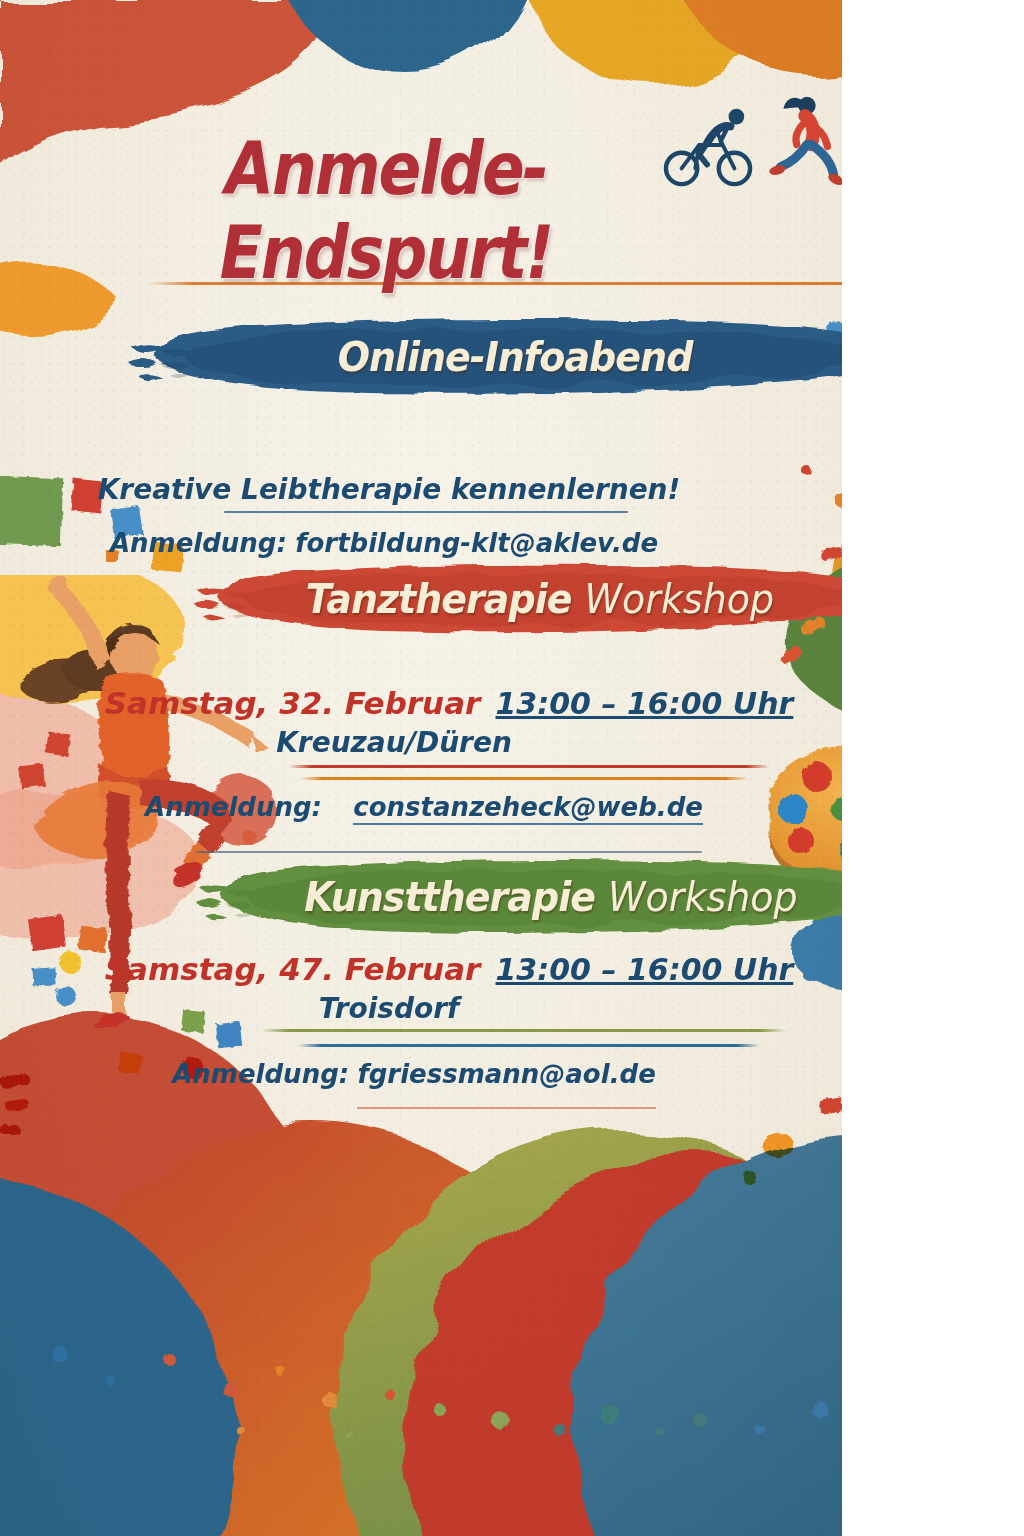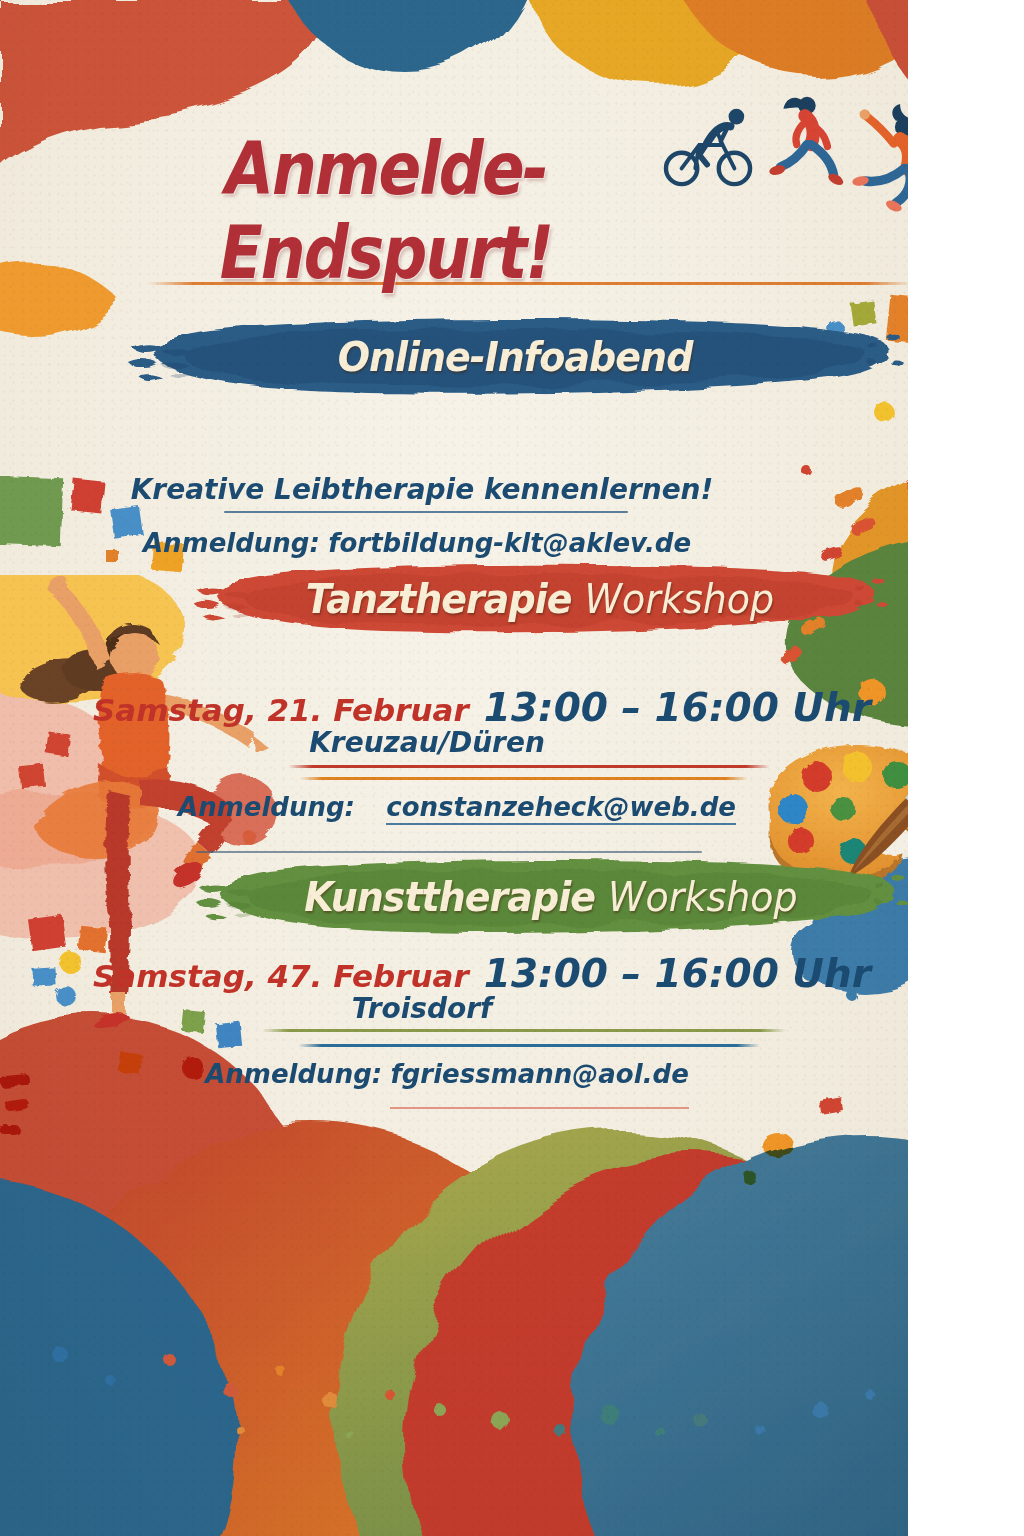--- a/index.html
+++ b/index.html
@@ -1,17 +1,17 @@
 <!DOCTYPE html>
 <html><head>
 <meta charset="utf-8">
 <style>
   html,body{margin:0;padding:0;}
   body{font-family:"DejaVu Sans","Liberation Sans",sans-serif;}
-  .poster{position:relative;width:908px;height:1536px;overflow:hidden;
+  .poster{position:relative;width:842px;height:1536px;overflow:hidden;
     background:radial-gradient(ellipse at 50% 35%, #f7f3e9 0%, #f1ebdd 70%, #ece5d6 100%);}
   .bg,.fg-svg{position:absolute;left:0;top:0;}
   .grain{position:absolute;inset:0;z-index:50;pointer-events:none;mix-blend-mode:multiply;opacity:.55;
     background-image:radial-gradient(rgba(140,120,90,.10) 1px, transparent 1.4px),
                      radial-gradient(rgba(95,85,60,.07) 1px, transparent 1.5px);
     background-size:9px 9px,13px 13px;background-position:0 0,4px 7px;}
   .center-line{position:absolute;left:0;width:100%;text-align:center;font-style:italic;z-index:12;}
   .title{position:absolute;left:100px;top:96px;width:572px;text-align:center;z-index:12;
     font-size:63px;font-weight:bold;font-style:italic;color:#b12f36;letter-spacing:-2px;
     transform:scaleY(1.16);transform-origin:50% 50%;
@@ -23,21 +23,21 @@
   .cream{color:#f8eed6;text-shadow:1px 2px 2px rgba(70,35,10,.45);}
   .subtitle-text{font-size:33px;font-weight:bold;}
   .sec-title{font-size:38px;font-weight:bold;letter-spacing:-1px;}
   .sec-title-light{font-size:38px;font-weight:normal;letter-spacing:0;}
   .date-y{font-size:30px;font-weight:bold;color:#f4c839;text-shadow:1px 2px 2px rgba(0,0,0,.35);}
   .time-w{font-size:28px;font-weight:bold;color:#fdfbf2;text-shadow:1px 2px 2px rgba(0,0,0,.35);}
   .tagline{font-size:28px;font-weight:bold;color:#1c4b72;}
   .signup{font-size:26px;color:#1c4b72;}
   .signup b{font-weight:bold;}
   .date-r{font-size:31px;font-weight:bold;color:#c13228;}
-  .time-b{font-size:39px;font-weight:bold;color:#1c4b72;}
+  .time-b{font-size:30px;font-weight:bold;color:#1c4b72;text-decoration:underline;}
   .loc{font-size:28px;font-weight:bold;color:#1c4b72;}
   .u-blue{border-bottom:2px solid #4a7ba0;padding-bottom:1px;margin-left:23px;}
   .u-red{border-bottom:2px solid #e29582;padding-bottom:18px;}
   .rule{position:absolute;z-index:9;border-radius:2px;}
 </style>
 </head>
 <body>
 
 <div class="poster">
 
@@ -315,21 +315,21 @@
       <use href="#brushP" fill="#cd4a35" filter="url(#wcE)"></use>
       <use href="#brushP" fill="#a12d20" opacity="0.22" filter="url(#wcB)" transform="translate(30,12) scale(0.93 0.78)"></use>
     </svg>
     <div class="bt">
       <span class="cream sec-title">Tanztherapie</span>
       <span class="cream sec-title-light">Workshop</span>
     </div>
   </div>
 
   <div class="center-line" style="top:685px;transform:translateX(28px)">
-    <span class="date-r">Samstag, 21. Februar</span>
+    <span class="date-r">Samstag, 32. Februar</span>
     <span class="time-b" style="margin-left:10px">13:00 – 16:00 Uhr</span>
   </div>
   <div class="center-line loc" style="top:726px;transform:translateX(-27px)">Kreuzau/Düren</div>
   <div class="rule" style="left:288px;top:765px;width:482px;height:3px;background:linear-gradient(90deg,transparent,#bf3a2a 5%,#bf3a2a 95%,transparent)"></div>
   <div class="rule" style="left:300px;top:777px;width:448px;height:3px;background:linear-gradient(90deg,transparent,#e0821f 5%,#e0821f 95%,transparent)"></div>
   <div class="center-line signup" style="top:792px;transform:translateX(3px)">
     <b>Anmeldung:</b>
     <b class="u-blue">constanzeheck@web.de</b>
   </div>
 

